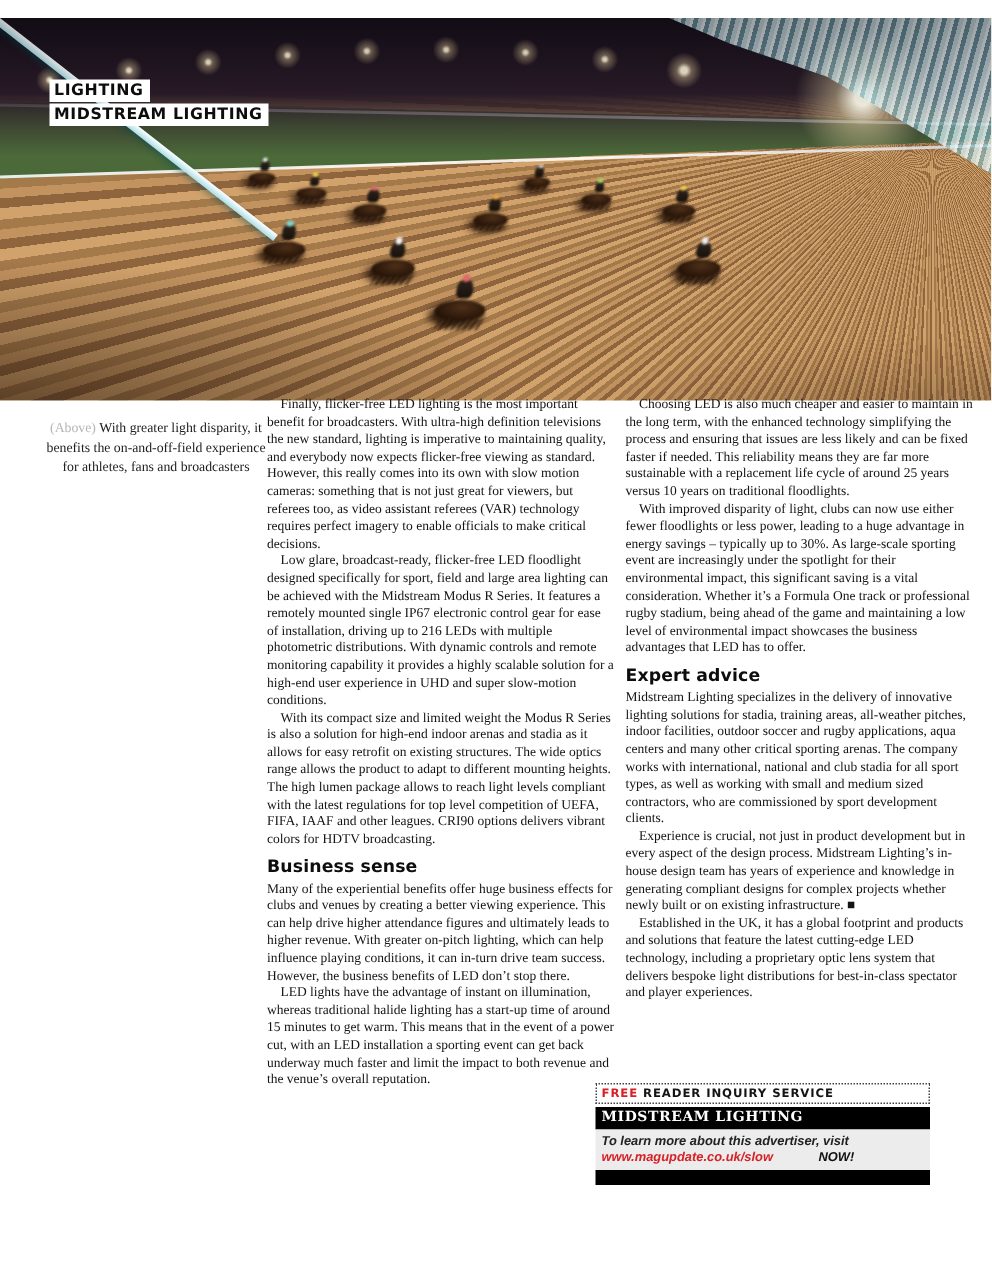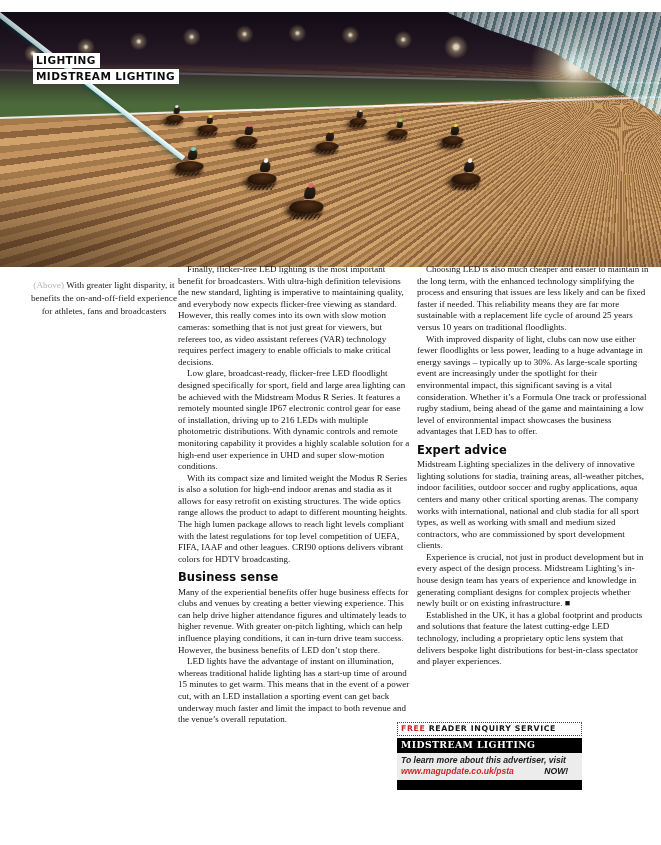--- a/index.html
+++ b/index.html
@@ -64,21 +64,21 @@
   .col{position:absolute;top:264px;width:232px;
     font:9px/11.6px "Liberation Serif",serif;color:#141414;}
   .col2{left:178px;}
   .col3{left:417px;}
   .para{margin:0;}
   .para.indent{text-indent:9px;}
   .sect{margin:6px 0 2px;font:800 11.5px/1.15 "DejaVu Sans",sans-serif;
     color:#0d0d0d;letter-spacing:.1px;}
 
   
-  .inquiry{position:absolute;left:397px;top:722px;width:185px;}
+  .inquiry{position:absolute;left:397px;top:722px;width:223px;}
   .inq-service{border:1px dotted #444;padding:1px 3px;margin-bottom:2px;
     font:700 7.8px/1.3 "DejaVu Sans",sans-serif;letter-spacing:.6px;color:#141414;}
   .inq-free{color:var(--accent-red,#d62128);}
   .inq-advertiser{background:#000;color:#fff;padding:1px 4px;
     font:700 9.3px/1.35 "DejaVu Serif",serif;letter-spacing:.4px;}
   .inq-body{background:var(--inquiry-bg,#ececec);padding:2px 4px 3px;
     font:italic 700 8.6px/11px "Liberation Sans",sans-serif;color:#222;}
   .inq-link{color:var(--accent-red,#d62128);text-decoration:none;font-style:italic;cursor:pointer;}
   .inq-now{color:#111;padding-left:28px;}
   .inq-bar{height:10px;background:#000;}
@@ -203,19 +203,19 @@
     <p class="para indent">Established in the UK, it has a global footprint and products and solutions that feature the latest cutting-edge LED technology, including a proprietary optic lens system that delivers bespoke light distributions for best-in-class spectator and player experiences.</p>
   </div>
 
   <div class="inquiry">
     <div class="inq-service">
       <span class="inq-free">FREE</span><span> READER INQUIRY SERVICE</span>
     </div>
     <div class="inq-advertiser">MIDSTREAM LIGHTING</div>
     <div class="inq-body">
       <span>To learn more about this advertiser, visit</span><br>
-      <a class="inq-link">www.magupdate.co.uk/psta</a><span class="inq-now"> NOW!</span>
+      <a class="inq-link">www.magupdate.co.uk/slow</a><span class="inq-now"> NOW!</span>
     </div>
     <div class="inq-bar"></div>
   </div>
 
 
 </div>
 
 </body></html>

